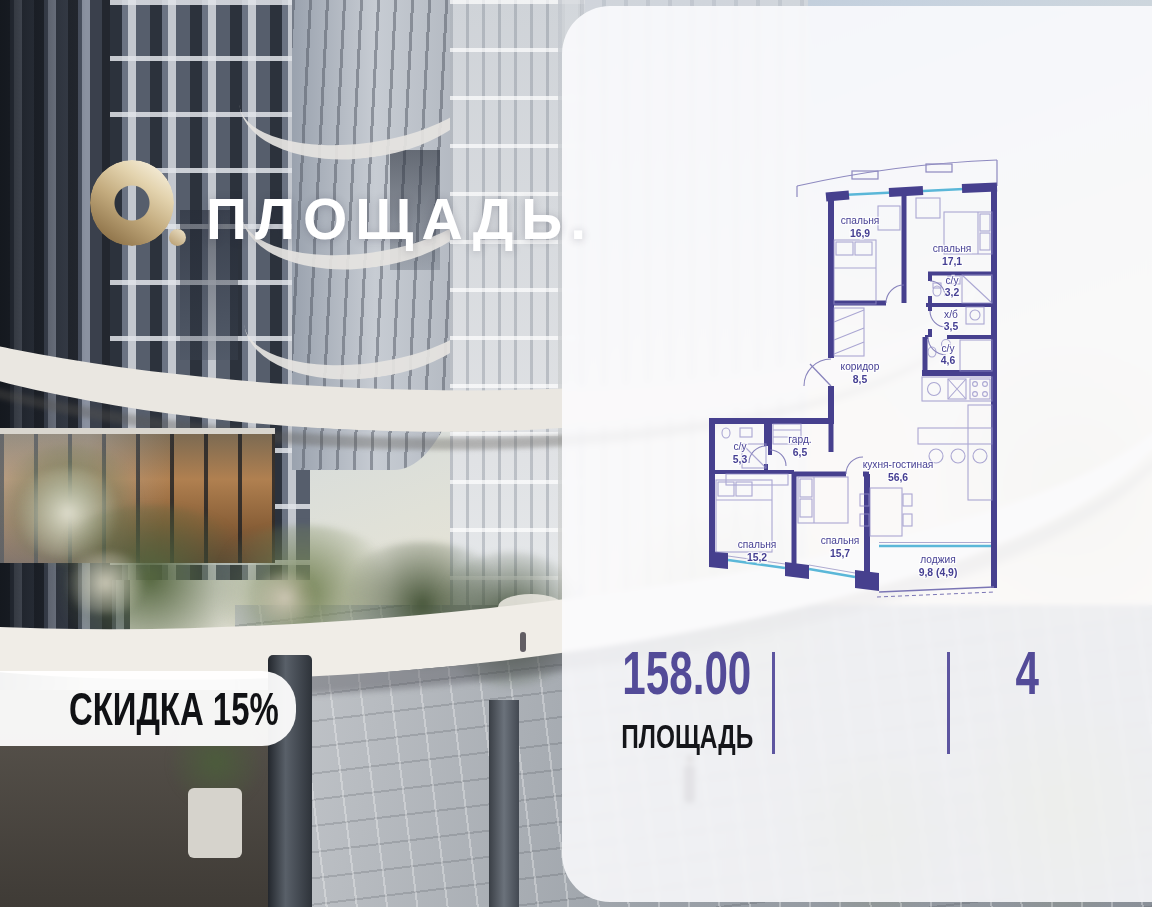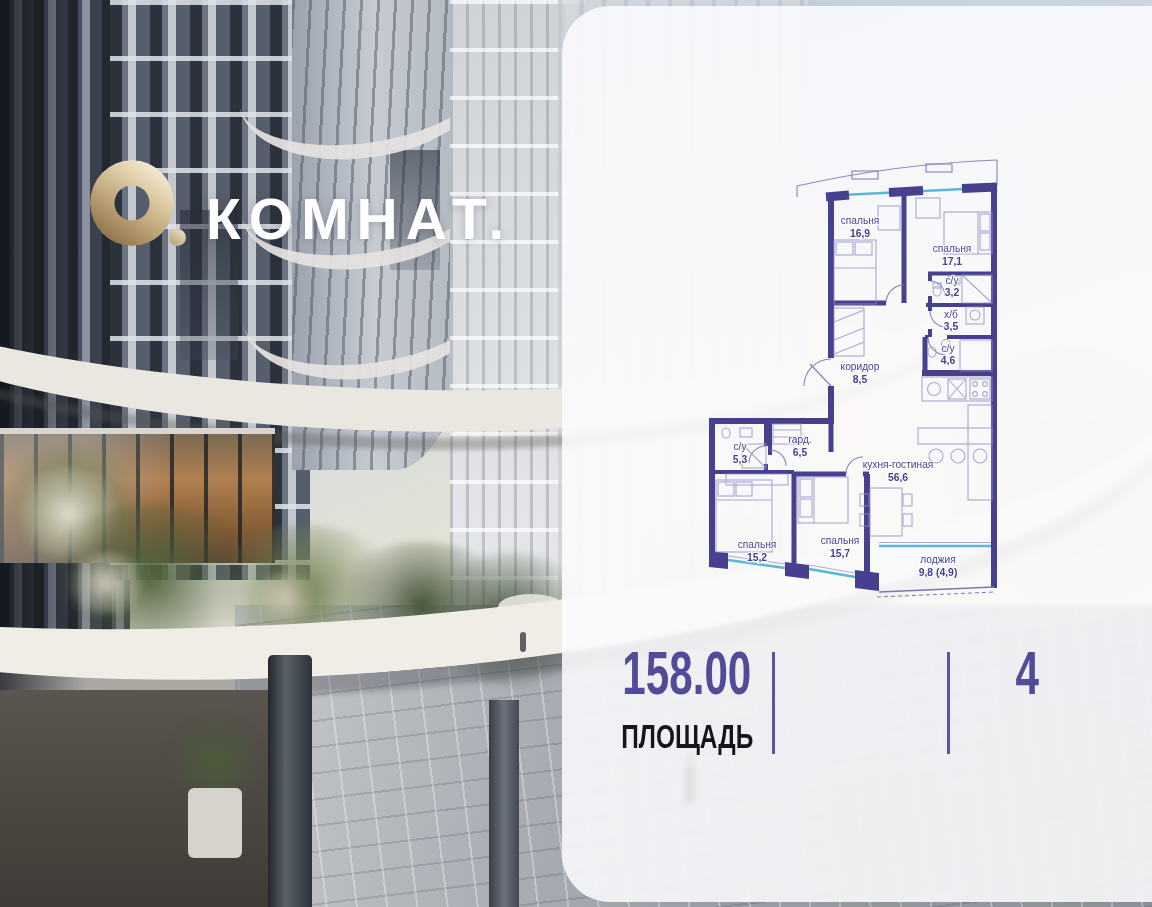--- a/index.html
+++ b/index.html
@@ -170,22 +170,25 @@
     <div class="abs planter"></div>
     <div class="abs person p1"></div>
     <div class="abs p1h"></div>
     <div class="abs person p2"></div>
   </div>
 
   <div class="abs card"></div>
 
   <div class="abs logo-ring"></div>
   <div class="abs logo-dot"></div>
-  <div class="abs logo-text">КОМНАТ.</div>
-
+  <div class="abs logo-text">ПЛОЩАДЬ.</div>
+
+  <div class="abs badge">
+    <span class="badge-text">СКИДКА 15%</span>
+  </div>
 
   <svg class="abs plan" viewBox="690 150 320 460" xmlns="http://www.w3.org/2000/svg">
 
     <g stroke="#7b76b5" stroke-width="1.2" fill="none" opacity=".85">
       <path d="M797,186 Q895,164 997,160"></path>
       <path d="M797,186 L797,197"></path>
       <path d="M997,160 L997,186"></path>
       <rect x="852" y="171" width="26" height="8"></rect>
       <rect x="926" y="164" width="26" height="8"></rect>
     </g>

